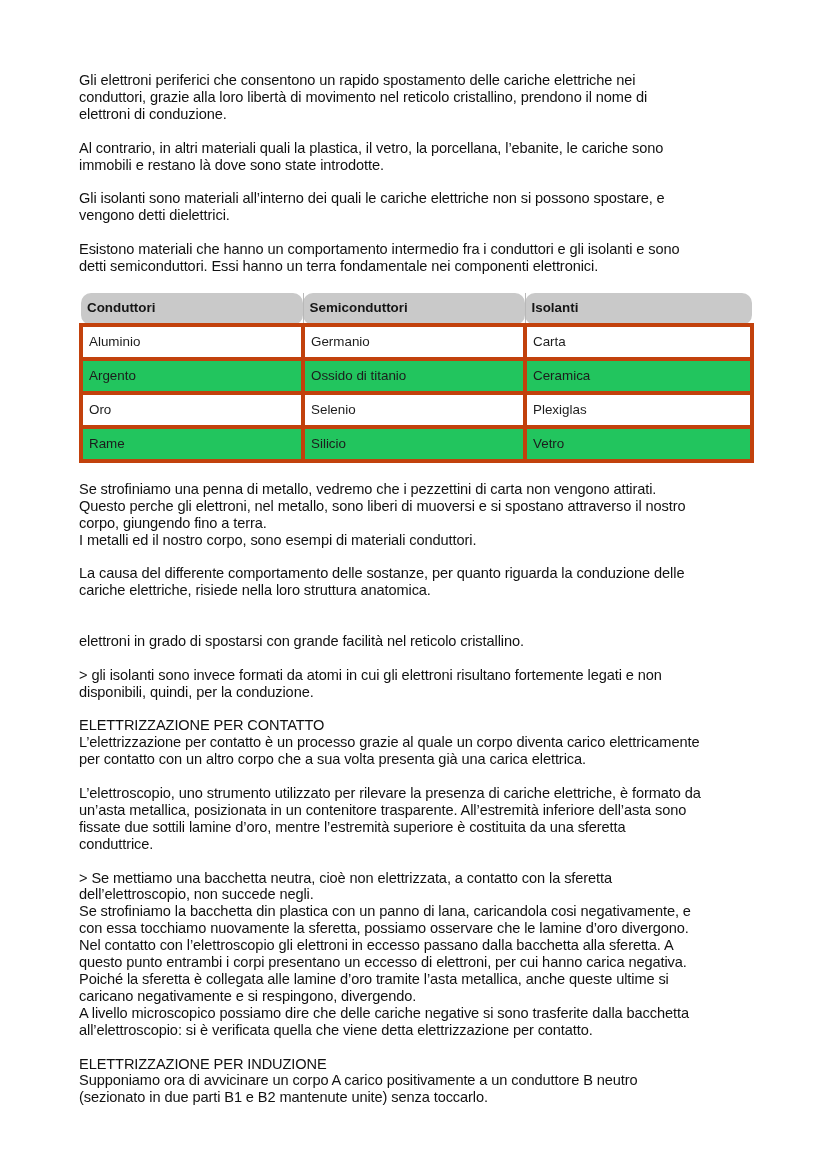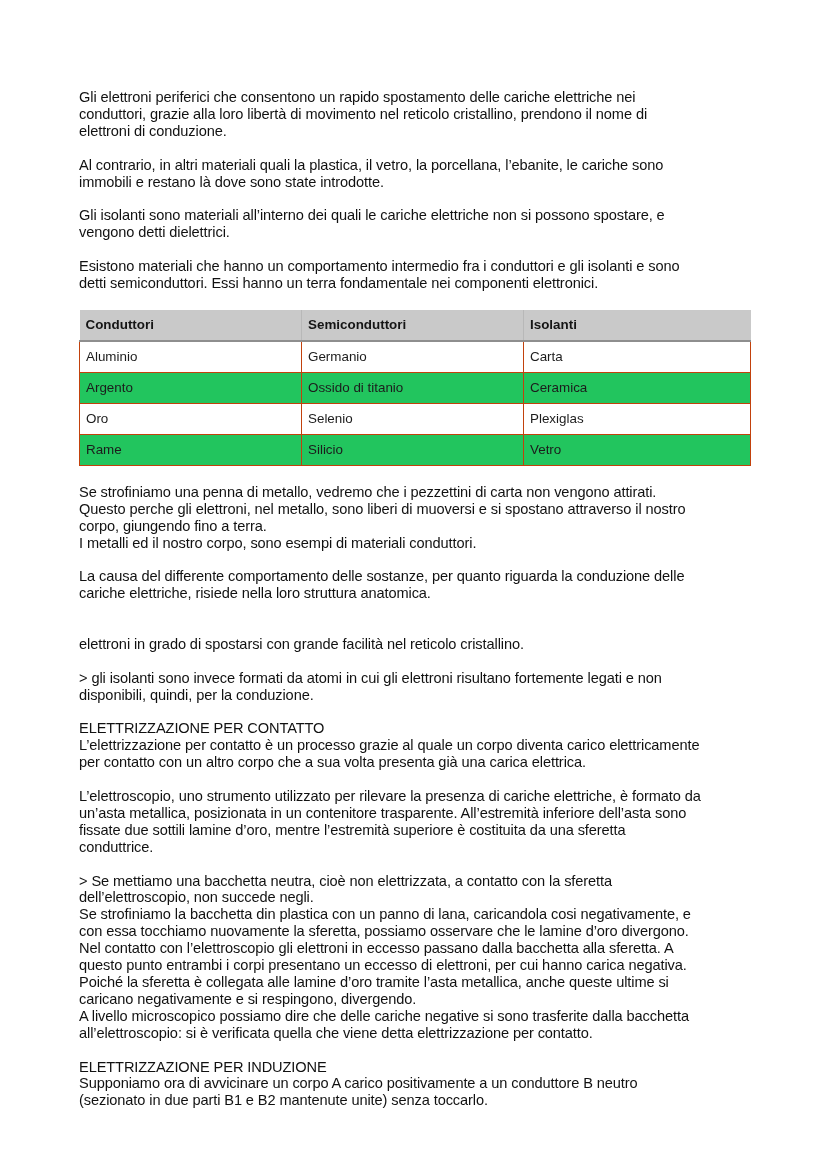--- a/index.html
+++ b/index.html
@@ -11,21 +11,21 @@
       width: 828px;
       height: 1171px;
       position: relative;
       overflow: hidden;
       font-family: "Liberation Sans", "DejaVu Sans", sans-serif;
       color: #111111;
     }
     .page {
       position: absolute;
       left: 79px;
-      top: 89px;
+      top: 72px;
       width: 672px;
     }
     p {
       margin: 0;
       font-size: 14.6px;
       line-height: 16.9px;
       letter-spacing: -0.1px;
     }
     .gap { height: 16.9px; }
     .gap-table-top { height: 18px; }
@@ -39,26 +39,27 @@
     }
     table.materials th {
       background: #c9c9c9;
       text-align: left;
       font-weight: bold;
       padding: 0 6px;
       height: 30px;
       border-bottom: 2px solid #8e8e8e;
       border-left: 1px solid #b8b8b8;
       color: #151515;
+      border-radius: 10px;
     }
     table.materials th:first-child { border-left: none; }
     table.materials td {
       padding: 0 6px;
       height: 30px;
-      border: 1px solid #c2410c;
+      border: 4px solid #c2410c;
       color: #1c1c1c;
     }
     table.materials tr.even td { background: #22c55e; }
     table.materials tr.odd td { background: #ffffff; }
     .col1 { width: 222px; }
     .col2 { width: 222px; }
     .col3 { width: 227px; }
   </style>
 </head>
 <body>

